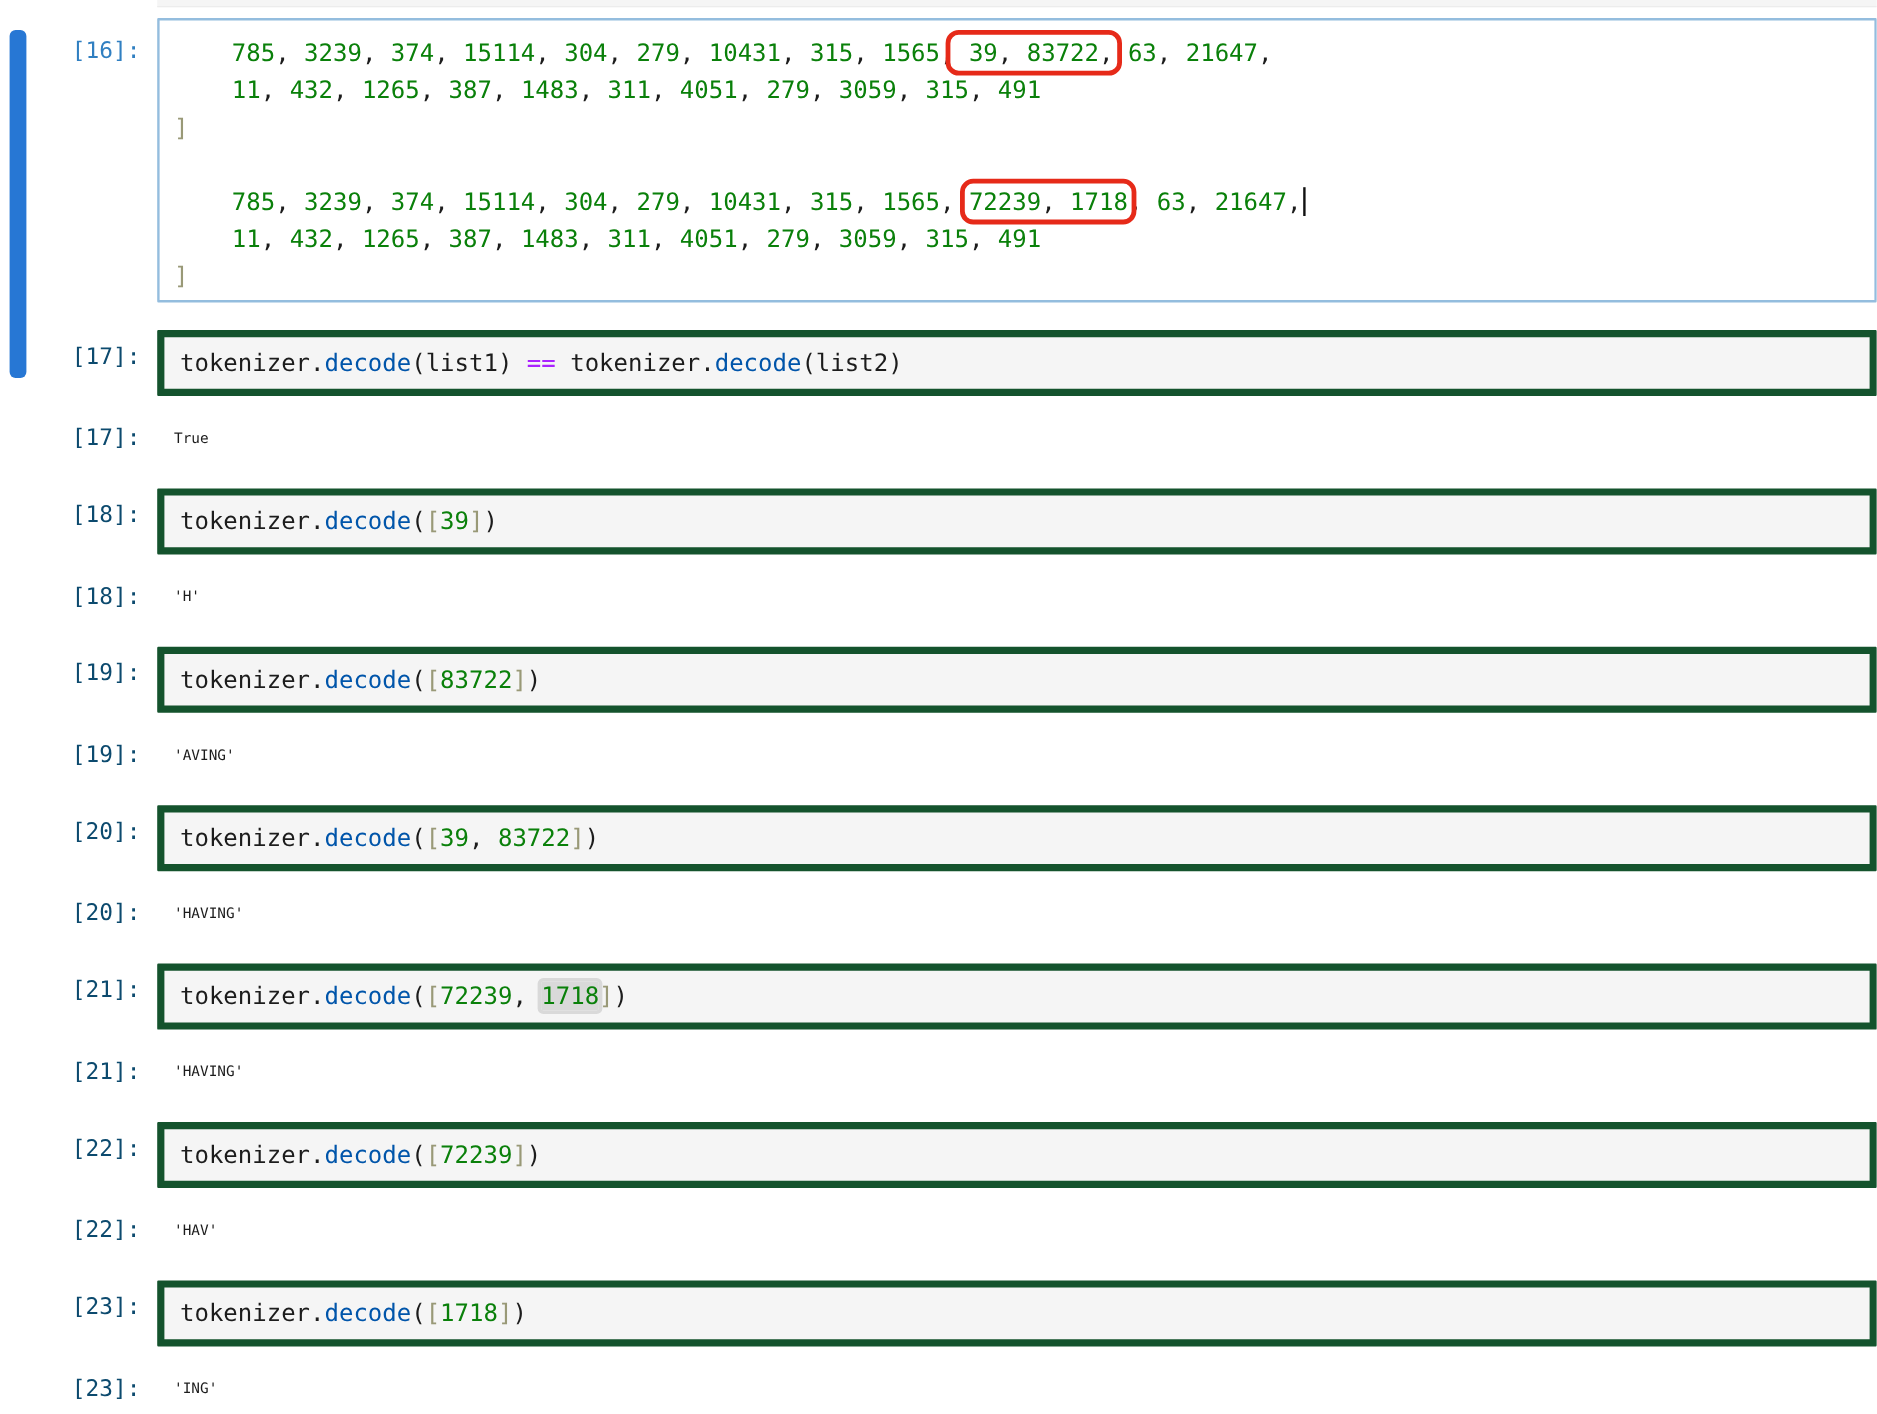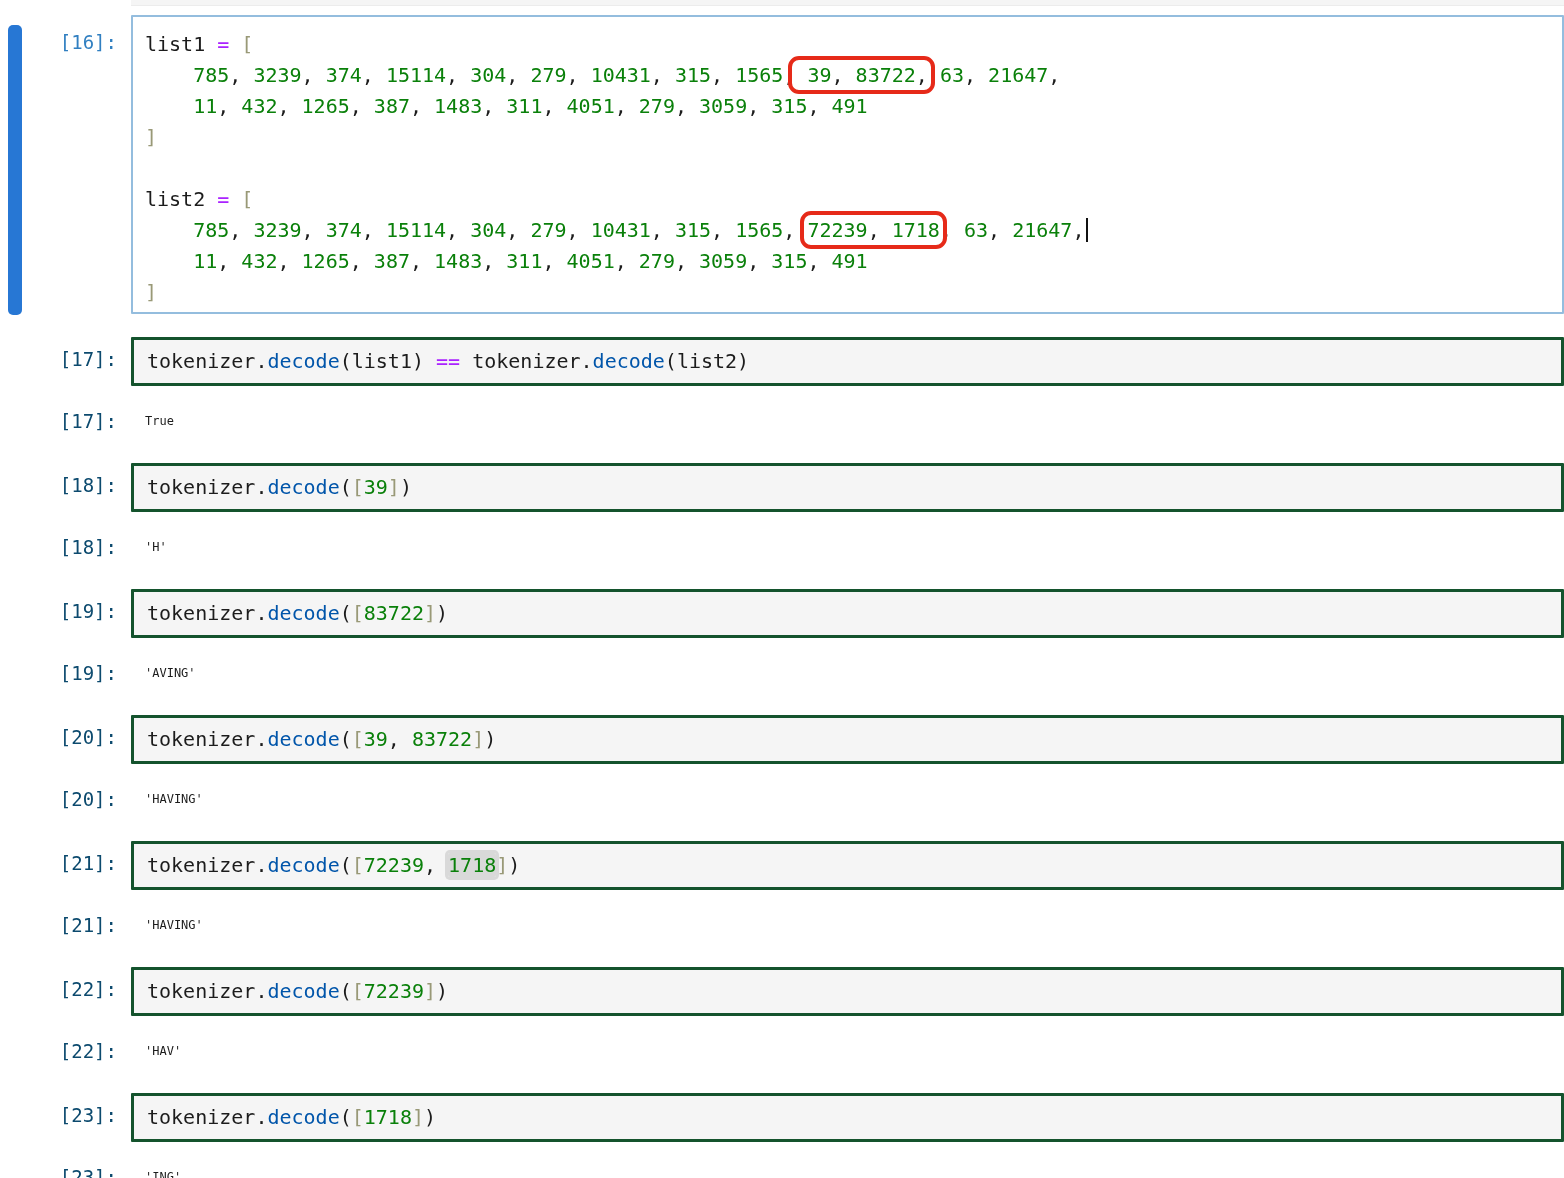--- a/index.html
+++ b/index.html
@@ -30,21 +30,21 @@
     font-size: 19px;
     line-height: 23px;
     white-space: pre;
   }
   .input-row .prompt { padding-top: 11px; }
   .cell.active .prompt { padding-top: 16px; color: #307fc1; }
   .editor {
     flex: 1 1 auto;
     box-sizing: border-box;
     background: #f5f5f5;
-    border: 3px solid #14532d;
+    border: 6px solid #14532d;
     padding: 10px 13px;
     font-size: 20px;
     line-height: 23px;
     color: #1c1c1c;
     border-radius: 1px;
   }
   .cell.active .editor {
     background: #ffffff;
     border: 2px solid #94bdde;
     padding: 12px 12px 4px 12px;
@@ -97,26 +97,24 @@
 </head>
 <body>
 
 <div>
   <div class="prev-strip"></div>
   <div id="cells">
       <div class="cell input-row active">
         <div class="active-bar"></div>
         <div class="prompt">[16]:</div>
         <div class="editor">
-          <div class="code-line"><span class="tk-var">list1</span><span class="tk-var"> </span><span class="tk-op">=</span><span class="tk-var"> </span><span class="tk-brk">[</span></div>
           <div class="code-line"><span class="tk-var">    </span><span class="tk-num">785</span><span class="tk-var">,</span><span class="tk-var"> </span><span class="tk-num">3239</span><span class="tk-var">,</span><span class="tk-var"> </span><span class="tk-num">374</span><span class="tk-var">,</span><span class="tk-var"> </span><span class="tk-num">15114</span><span class="tk-var">,</span><span class="tk-var"> </span><span class="tk-num">304</span><span class="tk-var">,</span><span class="tk-var"> </span><span class="tk-num">279</span><span class="tk-var">,</span><span class="tk-var"> </span><span class="tk-num">10431</span><span class="tk-var">,</span><span class="tk-var"> </span><span class="tk-num">315</span><span class="tk-var">,</span><span class="tk-var"> </span><span class="tk-num">1565</span><span class="tk-var">,</span><span class="red-box"><span class="tk-var"> </span><span class="tk-num">39</span><span class="tk-var">,</span><span class="tk-var"> </span><span class="tk-num">83722</span><span class="tk-var">,</span></span><span class="tk-var"> </span><span class="tk-num">63</span><span class="tk-var">,</span><span class="tk-var"> </span><span class="tk-num">21647</span><span class="tk-var">,</span></div>
           <div class="code-line"><span class="tk-var">    </span><span class="tk-num">11</span><span class="tk-var">,</span><span class="tk-var"> </span><span class="tk-num">432</span><span class="tk-var">,</span><span class="tk-var"> </span><span class="tk-num">1265</span><span class="tk-var">,</span><span class="tk-var"> </span><span class="tk-num">387</span><span class="tk-var">,</span><span class="tk-var"> </span><span class="tk-num">1483</span><span class="tk-var">,</span><span class="tk-var"> </span><span class="tk-num">311</span><span class="tk-var">,</span><span class="tk-var"> </span><span class="tk-num">4051</span><span class="tk-var">,</span><span class="tk-var"> </span><span class="tk-num">279</span><span class="tk-var">,</span><span class="tk-var"> </span><span class="tk-num">3059</span><span class="tk-var">,</span><span class="tk-var"> </span><span class="tk-num">315</span><span class="tk-var">,</span><span class="tk-var"> </span><span class="tk-num">491</span></div>
           <div class="code-line"><span class="tk-brk">]</span></div>
           <div class="code-line">&nbsp;</div>
-          <div class="code-line"><span class="tk-var">list2</span><span class="tk-var"> </span><span class="tk-op">=</span><span class="tk-var"> </span><span class="tk-brk">[</span></div>
           <div class="code-line"><span class="tk-var">    </span><span class="tk-num">785</span><span class="tk-var">,</span><span class="tk-var"> </span><span class="tk-num">3239</span><span class="tk-var">,</span><span class="tk-var"> </span><span class="tk-num">374</span><span class="tk-var">,</span><span class="tk-var"> </span><span class="tk-num">15114</span><span class="tk-var">,</span><span class="tk-var"> </span><span class="tk-num">304</span><span class="tk-var">,</span><span class="tk-var"> </span><span class="tk-num">279</span><span class="tk-var">,</span><span class="tk-var"> </span><span class="tk-num">10431</span><span class="tk-var">,</span><span class="tk-var"> </span><span class="tk-num">315</span><span class="tk-var">,</span><span class="tk-var"> </span><span class="tk-num">1565</span><span class="tk-var">,</span><span class="tk-var"> </span><span class="red-box"><span class="tk-num">72239</span><span class="tk-var">,</span><span class="tk-var"> </span><span class="tk-num">1718</span></span><span class="tk-var">,</span><span class="tk-var"> </span><span class="tk-num">63</span><span class="tk-var">,</span><span class="tk-var"> </span><span class="tk-num">21647</span><span class="tk-var">,</span><span class="cursor"></span></div>
           <div class="code-line"><span class="tk-var">    </span><span class="tk-num">11</span><span class="tk-var">,</span><span class="tk-var"> </span><span class="tk-num">432</span><span class="tk-var">,</span><span class="tk-var"> </span><span class="tk-num">1265</span><span class="tk-var">,</span><span class="tk-var"> </span><span class="tk-num">387</span><span class="tk-var">,</span><span class="tk-var"> </span><span class="tk-num">1483</span><span class="tk-var">,</span><span class="tk-var"> </span><span class="tk-num">311</span><span class="tk-var">,</span><span class="tk-var"> </span><span class="tk-num">4051</span><span class="tk-var">,</span><span class="tk-var"> </span><span class="tk-num">279</span><span class="tk-var">,</span><span class="tk-var"> </span><span class="tk-num">3059</span><span class="tk-var">,</span><span class="tk-var"> </span><span class="tk-num">315</span><span class="tk-var">,</span><span class="tk-var"> </span><span class="tk-num">491</span></div>
           <div class="code-line"><span class="tk-brk">]</span></div>
         </div>
       </div>
       <div class="cell input-row first-inactive">
         <div class="prompt">[17]:</div>
         <div class="editor">
           <div class="code-line"><span class="tk-var">tokenizer</span><span class="tk-var">.</span><span class="tk-prop">decode</span><span class="tk-var">(</span><span class="tk-var">list1</span><span class="tk-var">)</span><span class="tk-var"> </span><span class="tk-op">==</span><span class="tk-var"> </span><span class="tk-var">tokenizer</span><span class="tk-var">.</span><span class="tk-prop">decode</span><span class="tk-var">(</span><span class="tk-var">list2</span><span class="tk-var">)</span></div>
         </div>

